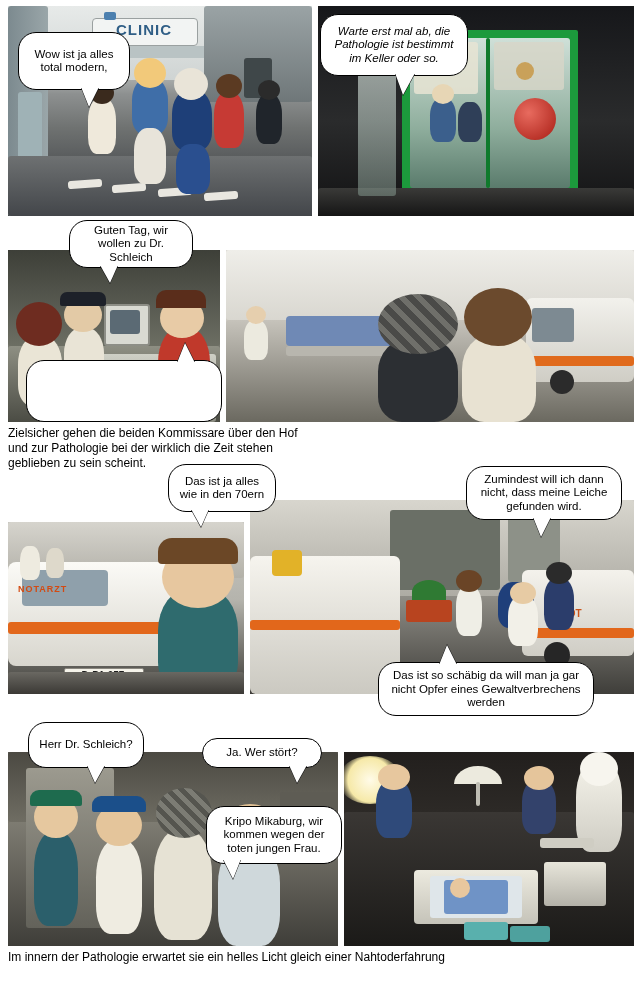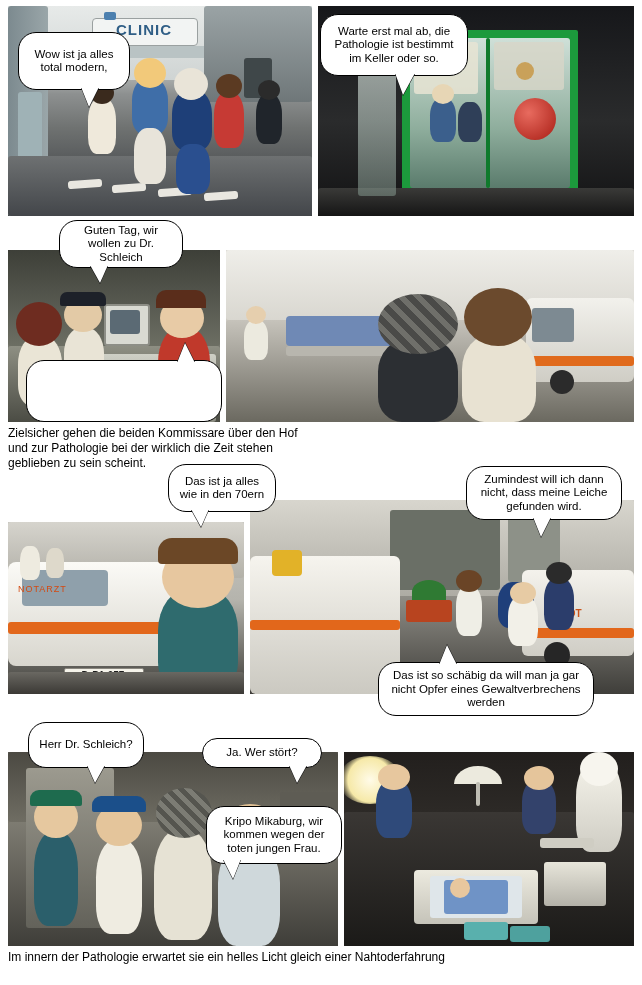--- a/index.html
+++ b/index.html
@@ -171,21 +171,21 @@
 
       <div class="blob" style="left:40px; top:40px; width:38px; height:150px; background:linear-gradient(to bottom,rgba(220,230,225,.7),rgba(130,150,140,.55));"></div>
     </div>
   </div>
 
   <div class="bubble" style="left:18px; top:32px; width:112px; height:58px; font-size:11.5px; display:flex; align-items:center; justify-content:center;">
     <span>Wow ist ja alles total modern,</span>
     <span class="tail" style="left:62px; top:54px; border-left:8px solid transparent; border-right:10px solid transparent; border-top:20px solid #ffffff; filter:drop-shadow(0 1px 0 #000);"></span>
   </div>
 
-  <div class="bubble" style="left:320px; top:14px; width:148px; height:62px; font-size:11.5px; display:flex; align-items:center; justify-content:center;">
+  <div class="bubble" style="left:320px; top:14px; width:148px; height:62px; font-size:11.5px; display:flex; align-items:center; justify-content:center;font-style:italic;">
     <span>Warte erst mal ab, die Pathologie ist bestimmt im Keller oder so.</span>
     <span class="tail" style="left:74px; top:58px; border-left:8px solid transparent; border-right:12px solid transparent; border-top:22px solid #ffffff; filter:drop-shadow(0 1px 0 #000);"></span>
   </div>
 
   <div class="panel" style="left:8px; top:250px; width:212px; height:172px;">
     <div class="sc-reception">
       <div class="blob" style="left:0; top:0; width:212px; height:96px; background:linear-gradient(to bottom,#3d3f38,#6c6e63);"></div>
       <div class="blob" style="left:0; top:96px; width:212px; height:76px; background:linear-gradient(to bottom,#8e8f83,#4b4c44);"></div>
 
       <div class="blob" style="left:58px; top:104px; width:150px; height:68px; background:linear-gradient(to bottom,#cfd0c6,#8b8c81);"></div>
@@ -223,42 +223,42 @@
       <div class="round" style="position:absolute; left:152px; top:44px; width:80px; height:60px; background:repeating-linear-gradient(45deg,#4a4a48 0 6px,#6f6f6a 6px 12px);"></div>
 
       <div class="blob soft" style="left:236px; top:84px; width:74px; height:88px; background:#e8e2d2;"></div>
       <div class="round" style="position:absolute; left:238px; top:38px; width:68px; height:58px; background:#6b4a2d;"></div>
 
       <div class="blob soft" style="left:18px; top:70px; width:24px; height:40px; background:#eceadf;"></div>
       <div class="round" style="position:absolute; left:20px; top:56px; width:20px; height:18px; background:#e6cfae;"></div>
     </div>
   </div>
 
-  <div class="bubble" style="left:59px; top:220px; width:124px; height:48px; font-size:11.5px; display:flex; align-items:center; justify-content:center;">
+  <div class="bubble" style="left:69px; top:220px; width:124px; height:48px; font-size:11.5px; display:flex; align-items:center; justify-content:center;">
     <span>Guten Tag, wir wollen zu Dr. Schleich</span>
     <span class="tail" style="left:30px; top:44px; border-left:10px solid transparent; border-right:8px solid transparent; border-top:18px solid #ffffff; filter:drop-shadow(0 1px 0 #000);"></span>
   </div>
 
   <div class="bubble" style="left:26px; top:360px; width:196px; height:62px; font-size:11px; display:flex; align-items:center; justify-content:center;">
     <span class="tail" style="left:150px; top:-18px; border-left:8px solid transparent; border-right:10px solid transparent; border-bottom:20px solid #ffffff; filter:drop-shadow(0 -1px 0 #000);"></span>
   </div>
 
   <div class="narration" style="left:8px; top:426px; width:300px; font-size:12px;">
     <span>Zielsicher gehen die beiden Kommissare über den Hof und zur Pathologie bei der wirklich die Zeit stehen geblieben zu sein scheint.</span>
   </div>
 
   <div class="panel" style="left:8px; top:522px; width:236px; height:172px;">
     <div class="sc-ambul">
       <div class="blob" style="left:0; top:0; width:236px; height:56px; background:linear-gradient(to bottom,#d6d4cd,#b3b1a9);"></div>
 
       <div class="blob" style="left:0; top:40px; width:190px; height:104px; background:linear-gradient(to bottom,#fbfaf6,#d8d6ce); border-radius:8px;"></div>
       <div class="blob" style="left:14px; top:48px; width:86px; height:36px; background:#8fa0ab; border-radius:4px;"></div>
 
       <div class="blob" style="left:0; top:100px; width:190px; height:12px; background:#e2671b;"></div>
-      <div style="position:absolute; left:10px; top:62px; font-size:9px; font-weight:normal; color:#d34a12; letter-spacing:1px;">NOTARZT</div>
+      <div style="position:absolute; left:10px; top:62px; font-size:9px; font-weight:bold; color:#d34a12; letter-spacing:1px;">NOTARZT</div>
 
       <div class="blob" style="left:56px; top:146px; width:78px; height:16px; background:#f5f3ea; border:1px solid #8b8880; border-radius:2px;"></div>
       <div style="position:absolute; left:56px; top:148px; width:78px; text-align:center; font-size:10px; font-weight:bold; color:#1d1d1d;">D-PA 957</div>
 
       <div class="blob soft" style="left:150px; top:66px; width:80px; height:106px; background:#2f6b6e;"></div>
       <div class="round" style="position:absolute; left:154px; top:24px; width:72px; height:62px; background:#e7c79f;"></div>
       <div class="blob" style="left:150px; top:16px; width:80px; height:26px; background:#6b4726; border-radius:14px 14px 4px 4px;"></div>
 
       <div class="blob soft" style="left:12px; top:24px; width:20px; height:34px; background:#eeebe0;"></div>
       <div class="blob soft" style="left:38px; top:26px; width:18px; height:30px; background:#ded9cb;"></div>

